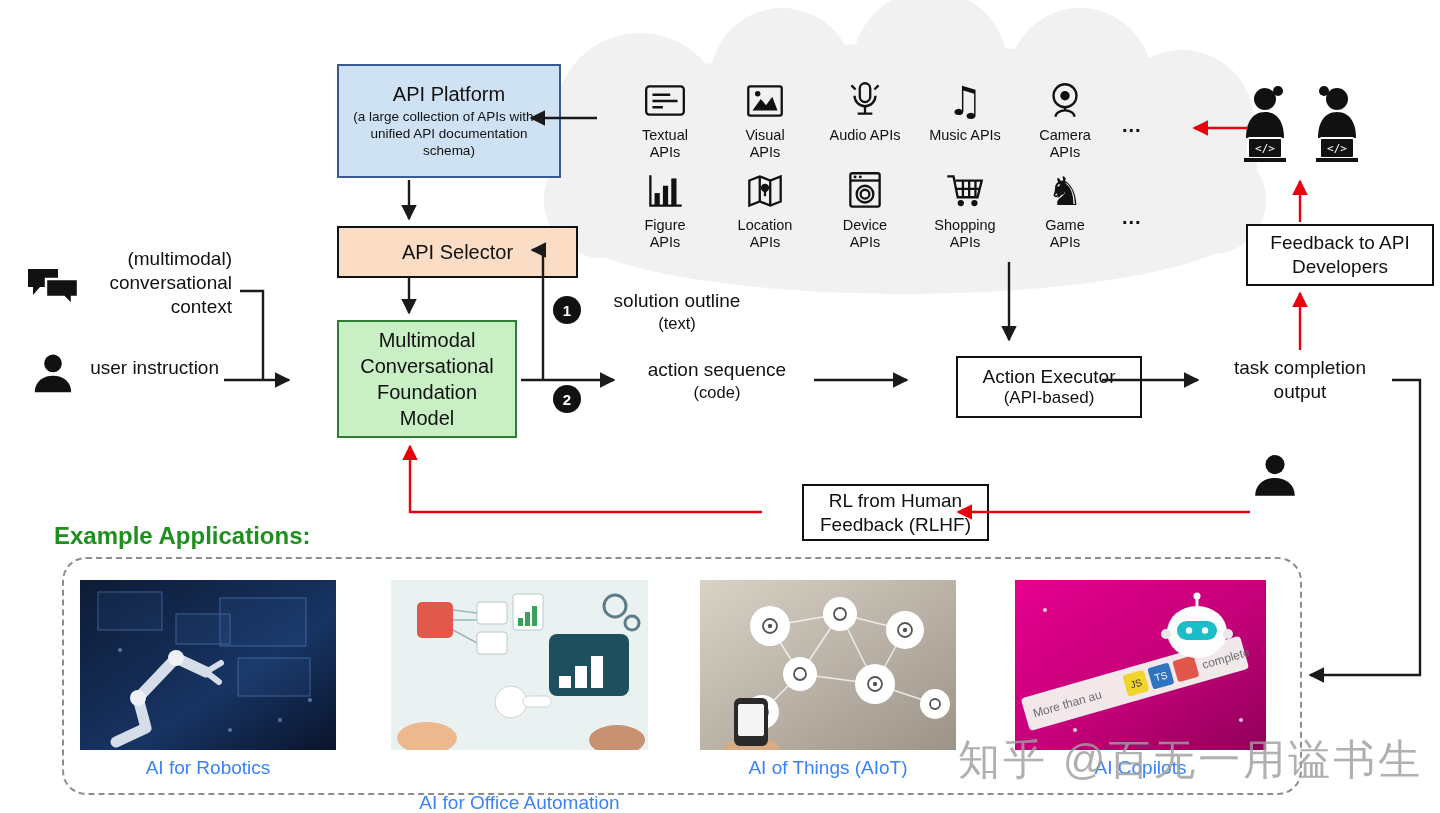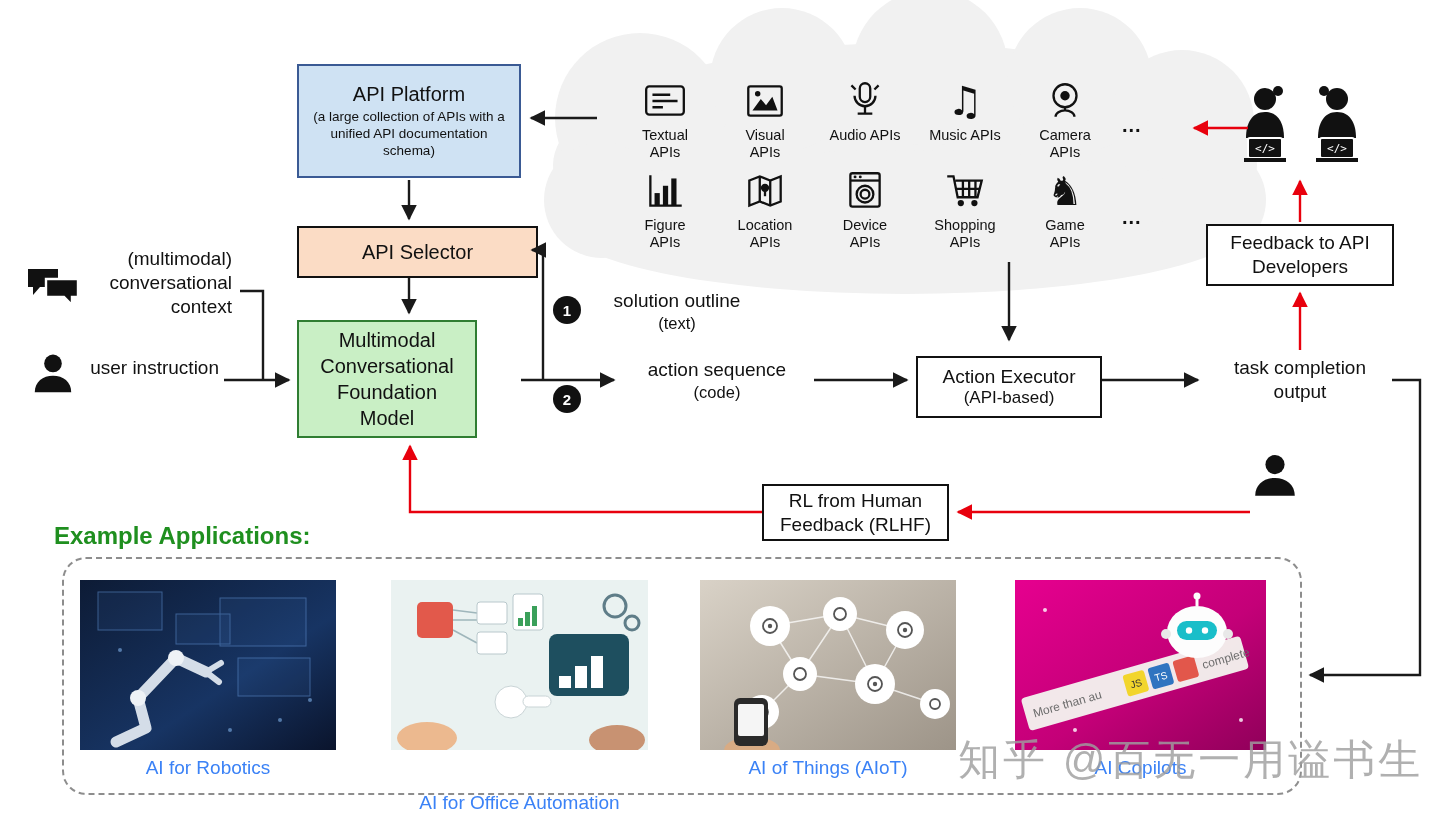--- a/index.html
+++ b/index.html
@@ -3,21 +3,21 @@
 <meta charset="utf-8">
 <style>
   * { margin:0; padding:0; box-sizing:border-box; }
   body { background:#ffffff; font-family:"Liberation Sans","DejaVu Sans",sans-serif; color:#111; }
   .stage { position:relative; width:1440px; height:813px; background:#fff; overflow:hidden; }
   svg.layer { position:absolute; left:0; top:0; width:1440px; height:813px; pointer-events:none; }
   .cloud-layer { z-index:0; }
   .arrow-layer { z-index:3; }
 
   .box { position:absolute; z-index:2; display:flex; flex-direction:column; align-items:center;
-         justify-content:center; text-align:center; background:#fff; border:2px solid #111; }
+         justify-content:center; text-align:center; background:#fff; border:2px solid #111;margin-left:40px; }
   .box-title { font-size:20px; }
   .box-sub { font-size:13.5px; line-height:1.28; padding:0 4px; margin-top:2px; }
 
   .tblock { position:absolute; z-index:2; line-height:1.25; }
   .sub { font-size:16.5px; }
 
   .badge { position:absolute; z-index:4; width:28px; height:28px; border-radius:50%; background:#111;
            color:#fff; display:flex; align-items:center; justify-content:center;
            font-size:15px; font-weight:bold; }
 

